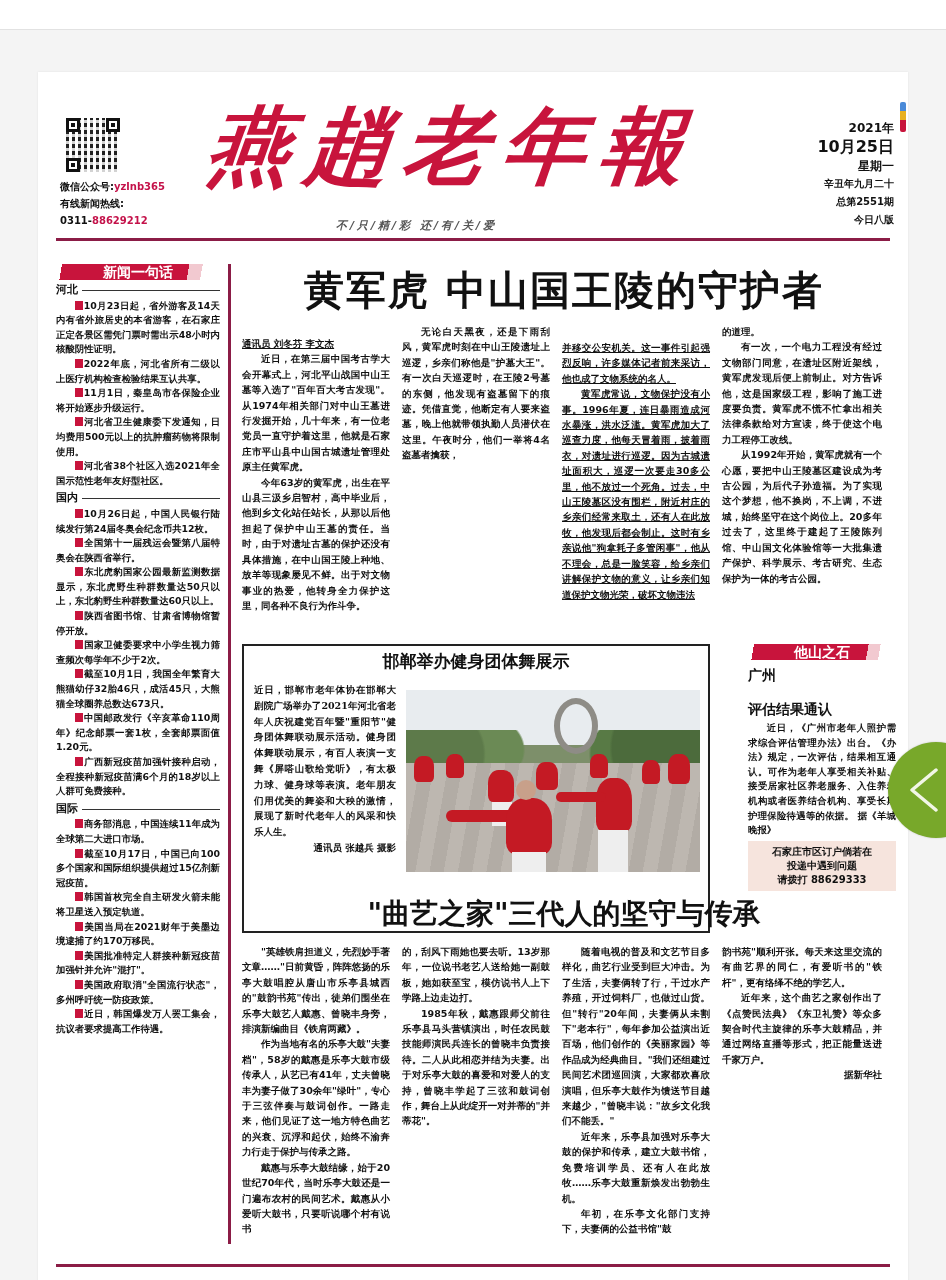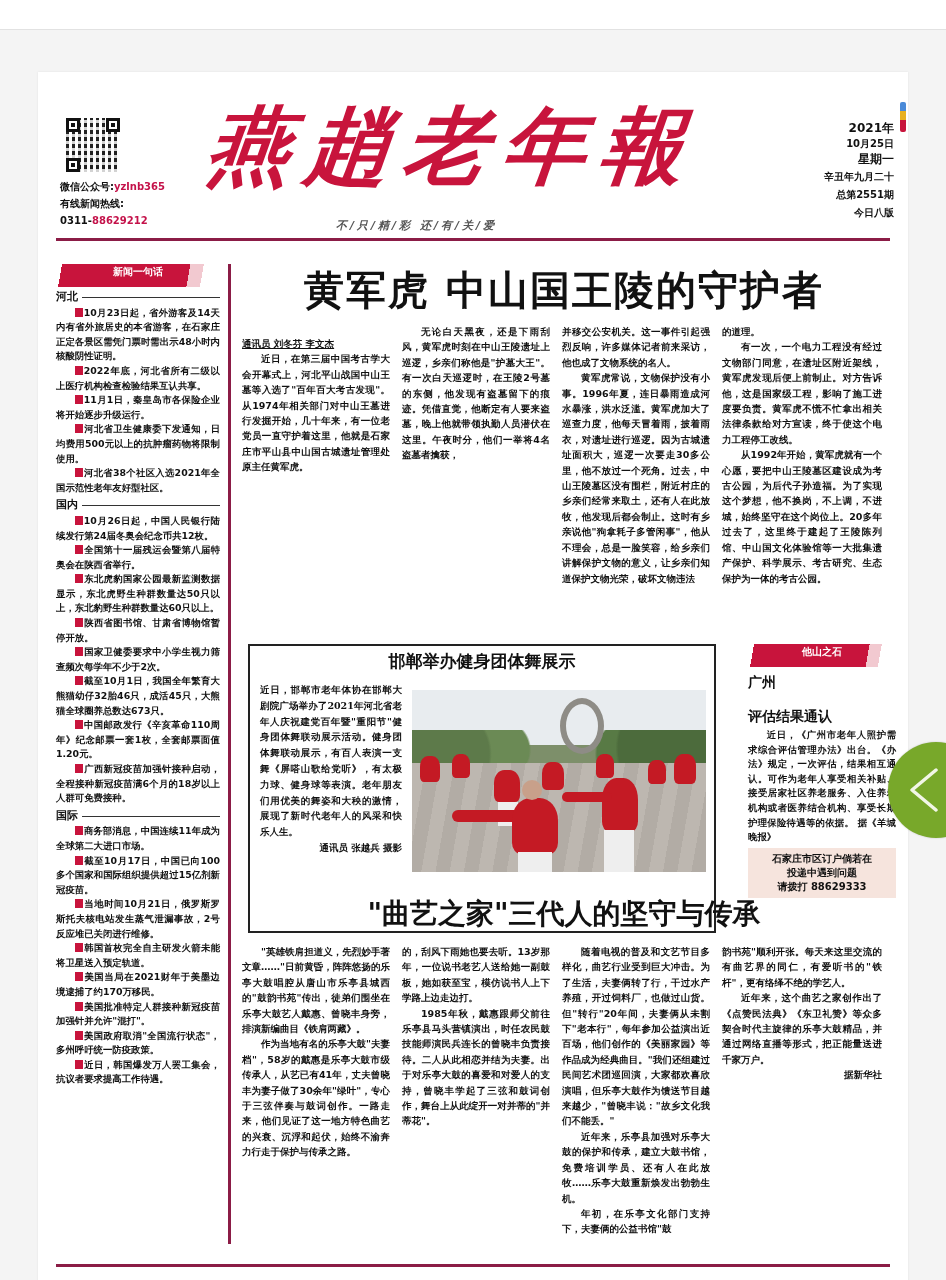--- a/index.html
+++ b/index.html
@@ -12,37 +12,37 @@
       repeating-linear-gradient(90deg,#222 0 3px,#fff 3px 6px),#fff;position:absolute;}
   .qr::before{content:"";position:absolute;inset:0;background:repeating-linear-gradient(0deg,rgba(255,255,255,.8) 0 3px,transparent 3px 7px);}
   .qr .c{position:absolute;width:14px;height:14px;border:3px solid #111;background:#fff;}
   .qr .c::after{content:"";position:absolute;left:2px;top:2px;width:4px;height:4px;background:#111;}
   .info{font-size:10px;font-weight:bold;line-height:17px;}
   .info .red{color:#c4124a;}
   .masthead{left:170px;top:24px;font-family:"DejaVu Serif","Liberation Serif",serif;font-size:84px;font-weight:bold;color:#c8143c;letter-spacing:14px;font-style:italic;transform:skewX(-6deg);line-height:100px;}
   .slogan{left:298px;top:146px;font-size:11px;font-style:italic;color:#555;letter-spacing:3px;font-weight:bold;}
   .dateblk{right:14px;top:48px;text-align:right;font-weight:bold;}
   .dateblk .y{font-size:12px;}
-  .dateblk .d{font-size:10px;}
+  .dateblk .d{font-size:16px;}
   .dateblk .w{font-size:12px;}
   .dateblk .s{font-size:10px;line-height:18px;}
   .colorbar{right:2px;top:30px;width:6px;height:30px;background:linear-gradient(#4a8ad8 0 30%,#e8b020 30% 60%,#c8143c 60%);border-radius:2px;}
   .rule{left:18px;width:834px;height:3px;background:#8b1c46;}
-  .secbar{height:23px;background:linear-gradient(100deg,transparent 0 6px,#c8143c 6px 80%,#f2c9d0 80% 88%,transparent 88%);color:#fff;font-size:10px;font-weight:bold;text-align:center;line-height:16px;}
+  .secbar{height:16px;background:linear-gradient(100deg,transparent 0 6px,#c8143c 6px 80%,#f2c9d0 80% 88%,transparent 88%);color:#fff;font-size:14px;font-weight:bold;text-align:center;line-height:16px;}
   .leftcol{left:18px;top:192px;width:164px;font-size:9.4px;font-weight:bold;line-height:14.6px;}
   .leftcol .reg{font-size:11px;font-weight:bold;margin:3px 0 1px;display:flex;align-items:center;gap:4px;}
   .leftcol .reg::after{content:"";flex:1;height:1px;background:#333;}
   .leftcol p{text-indent:2em;text-align:justify;}
   .leftcol p::before{content:"";display:inline-block;width:8px;height:9px;background:#c8143c;margin-right:1px;vertical-align:-1px;}
   .vsep{left:190px;top:192px;width:3px;height:980px;background:#8b1c46;}
   .headline{left:196px;top:190px;width:660px;text-align:center;font-size:40px;font-weight:bold;letter-spacing:2px;line-height:56px;}
   .cols{font-size:9.5px;font-weight:bold;line-height:15.4px;text-align:justify;}
   .cols p{text-indent:2em;}
   .byline{text-decoration:underline;}
-  .photobox{left:210px;top:572px;width:468px;height:289px;border:2px solid #222;}
+  .photobox{left:204px;top:572px;width:468px;height:289px;border:2px solid #222;}
   .photobox .t{position:absolute;left:0;top:4px;width:100%;text-align:center;font-size:17px;font-weight:bold;}
   .photobox .txt{position:absolute;left:10px;top:36px;width:142px;font-size:9.5px;font-weight:bold;line-height:15.8px;font-family:"DejaVu Serif",serif;text-align:justify;}
   .photo{position:absolute;left:162px;top:44px;width:294px;height:182px;overflow:hidden;background:linear-gradient(#e4e8ec 0 30%,#7d8f6a 30% 40%,#b9b3ac 40%);}
   .sky{position:absolute;left:0;top:0;width:100%;height:30%;background:#e8ecef;}
   .trees{position:absolute;left:0;top:22%;width:100%;height:22%;background:radial-gradient(circle at 10% 60%,#5d7a4a 0 18%,transparent 19%),radial-gradient(circle at 30% 50%,#6b8a55 0 14%,transparent 15%),radial-gradient(circle at 90% 45%,#4c6b3c 0 22%,transparent 23%),radial-gradient(circle at 75% 60%,#587a45 0 16%,transparent 17%);}
   .sculpt{position:absolute;left:148px;top:8px;width:44px;height:56px;border-radius:50%;border:6px solid #8e8c86;}
   .ground{position:absolute;left:0;top:40%;width:100%;height:60%;background:repeating-linear-gradient(100deg,#bdb7b0 0 14px,#b2aca5 14px 28px);}
   .dancer{position:absolute;background:#c41a24;border-radius:40% 40% 20% 20%;}
   .pants{position:absolute;background:#eee;}
   .rightbox{left:710px;top:572px;width:148px;}
@@ -100,40 +100,40 @@
     <p>全国第十一届残运会暨第八届特奥会在陕西省举行。</p>
     <p>东北虎豹国家公园最新监测数据显示，东北虎野生种群数量达50只以上，东北豹野生种群数量达60只以上。</p>
     <p>陕西省图书馆、甘肃省博物馆暂停开放。</p>
     <p>国家卫健委要求中小学生视力筛查频次每学年不少于2次。</p>
     <p>截至10月1日，我国全年繁育大熊猫幼仔32胎46只，成活45只，大熊猫全球圈养总数达673只。</p>
     <p>中国邮政发行《辛亥革命110周年》纪念邮票一套1枚，全套邮票面值1.20元。</p>
     <p>广西新冠疫苗加强针接种启动，全程接种新冠疫苗满6个月的18岁以上人群可免费接种。</p>
     <div class="reg">国际</div>
     <p>商务部消息，中国连续11年成为全球第二大进口市场。</p>
     <p>截至10月17日，中国已向100多个国家和国际组织提供超过15亿剂新冠疫苗。</p>
-    <p>当地时间10月21日，俄罗斯罗斯托夫核电站发生蒸气泄漏事故，2号反应堆已关闭进行维修。</p>
     <p>韩国首枚完全自主研发火箭未能将卫星送入预定轨道。</p>
     <p>美国当局在2021财年于美墨边境逮捕了约170万移民。</p>
     <p>美国批准特定人群接种新冠疫苗加强针并允许"混打"。</p>
     <p>美国政府取消"全国流行状态"，多州呼吁统一防疫政策。</p>
     <p>近日，韩国爆发万人罢工集会，抗议者要求提高工作待遇。</p>
   </div>
 
   <div class="abs vsep"></div>
 
   <div class="abs headline">黄军虎 中山国王陵的守护者</div>
 
   <div class="abs cols" style="left:204px;top:264px;width:148px;">
     <div class="byline">通讯员 刘冬芬 李文杰</div>
     <p>近日，在第三届中国考古学大会开幕式上，河北平山战国中山王墓等入选了"百年百大考古发现"。从1974年相关部门对中山王墓进行发掘开始，几十年来，有一位老党员一直守护着这里，他就是石家庄市平山县中山国古城遗址管理处原主任黄军虎。</p>
+    <p>今年63岁的黄军虎，出生在平山县三汲乡启智村，高中毕业后，他到乡文化站任站长，从那以后他担起了保护中山王墓的责任。当时，由于对遗址古墓的保护还没有具体措施，在中山国王陵上种地、放羊等现象屡见不鲜。出于对文物事业的热爱，他转身全力保护这里，同各种不良行为作斗争。</p>
   </div>
   <div class="abs cols" style="left:364px;top:252px;width:148px;">
     <p>无论白天黑夜，还是下雨刮风，黄军虎时刻在中山王陵遗址上巡逻，乡亲们称他是"护墓大王"。有一次白天巡逻时，在王陵2号墓的东侧，他发现有盗墓留下的痕迹。凭借直觉，他断定有人要来盗墓，晚上他就带领执勤人员潜伏在这里。午夜时分，他们一举将4名盗墓者擒获，</p>
   </div>
-  <div class="abs cols" style="left:524px;top:252px;width:148px;">
+  <div class="abs cols" style="left:524px;top:268px;width:148px;text-decoration:underline;">
     <p style="text-indent:0">并移交公安机关。这一事件引起强烈反响，许多媒体记者前来采访，他也成了文物系统的名人。</p>
     <p>黄军虎常说，文物保护没有小事。1996年夏，连日暴雨造成河水暴涨，洪水泛滥。黄军虎加大了巡查力度，他每天冒着雨，披着雨衣，对遗址进行巡逻。因为古城遗址面积大，巡逻一次要走30多公里，他不放过一个死角。过去，中山王陵墓区没有围栏，附近村庄的乡亲们经常来取土，还有人在此放牧，他发现后都会制止。这时有乡亲说他"狗拿耗子多管闲事"，他从不理会，总是一脸笑容，给乡亲们讲解保护文物的意义，让乡亲们知道保护文物光荣，破坏文物违法</p>
   </div>
   <div class="abs cols" style="left:684px;top:252px;width:160px;">
     <p style="text-indent:0">的道理。</p>
     <p>有一次，一个电力工程没有经过文物部门同意，在遗址区附近架线，黄军虎发现后便上前制止。对方告诉他，这是国家级工程，影响了施工进度要负责。黄军虎不慌不忙拿出相关法律条款给对方宣读，终于使这个电力工程停工改线。</p>
     <p>从1992年开始，黄军虎就有一个心愿，要把中山王陵墓区建设成为考古公园，为后代子孙造福。为了实现这个梦想，他不换岗，不上调，不进城，始终坚守在这个岗位上。20多年过去了，这里终于建起了王陵陈列馆、中山国文化体验馆等一大批集遗产保护、科学展示、考古研究、生态保护为一体的考古公园。</p>
   </div>
 
   <div class="abs photobox">
@@ -175,20 +175,21 @@
       <div>投递中遇到问题</div>
       <div>请拨打 88629333</div>
     </div>
   </div>
 
   <div class="abs headline2">"曲艺之家"三代人的坚守与传承</div>
 
   <div class="abs cols" style="left:204px;top:872px;width:148px;">
     <p>"英雄铁肩担道义，先烈妙手著文章……"日前黄昏，阵阵悠扬的乐亭大鼓唱腔从唐山市乐亭县城西的"鼓韵书苑"传出，徒弟们围坐在乐亭大鼓艺人戴惠、曾晓丰身旁，排演新编曲目《铁肩两藏》。</p>
     <p>作为当地有名的乐亭大鼓"夫妻档"，58岁的戴惠是乐亭大鼓市级传承人，从艺已有41年，丈夫曾晓丰为妻子做了30余年"绿叶"，专心于三弦伴奏与鼓词创作。一路走来，他们见证了这一地方特色曲艺的兴衰、沉浮和起伏，始终不渝奔力行走于保护与传承之路。</p>
+    <p>戴惠与乐亭大鼓结缘，始于20世纪70年代，当时乐亭大鼓还是一门遍布农村的民间艺术。戴惠从小爱听大鼓书，只要听说哪个村有说书</p>
   </div>
   <div class="abs cols" style="left:364px;top:872px;width:148px;">
     <p style="text-indent:0">的，刮风下雨她也要去听。13岁那年，一位说书老艺人送给她一副鼓板，她如获至宝，模仿说书人上下学路上边走边打。</p>
     <p>1985年秋，戴惠跟师父前往乐亭县马头营镇演出，时任农民鼓技能师演民兵连长的曾晓丰负责接待。二人从此相恋并结为夫妻。出于对乐亭大鼓的喜爱和对爱人的支持，曾晓丰学起了三弦和鼓词创作，舞台上从此绽开一对并蒂的"并蒂花"。</p>
   </div>
   <div class="abs cols" style="left:524px;top:872px;width:148px;">
     <p>随着电视的普及和文艺节目多样化，曲艺行业受到巨大冲击。为了生活，夫妻俩转了行，干过水产养殖，开过饲料厂，也做过山货。但"转行"20年间，夫妻俩从未割下"老本行"，每年参加公益演出近百场，他们创作的《美丽家园》等作品成为经典曲目。"我们还组建过民间艺术团巡回演，大家都欢喜欣演唱，但乐亭大鼓作为馈送节目越来越少，"曾晓丰说："故乡文化我们不能丢。"</p>
     <p>近年来，乐亭县加强对乐亭大鼓的保护和传承，建立大鼓书馆，免费培训学员、还有人在此放牧……乐亭大鼓重新焕发出勃勃生机。</p>
     <p>年初，在乐亭文化部门支持下，夫妻俩的公益书馆"鼓</p>
   </div>

